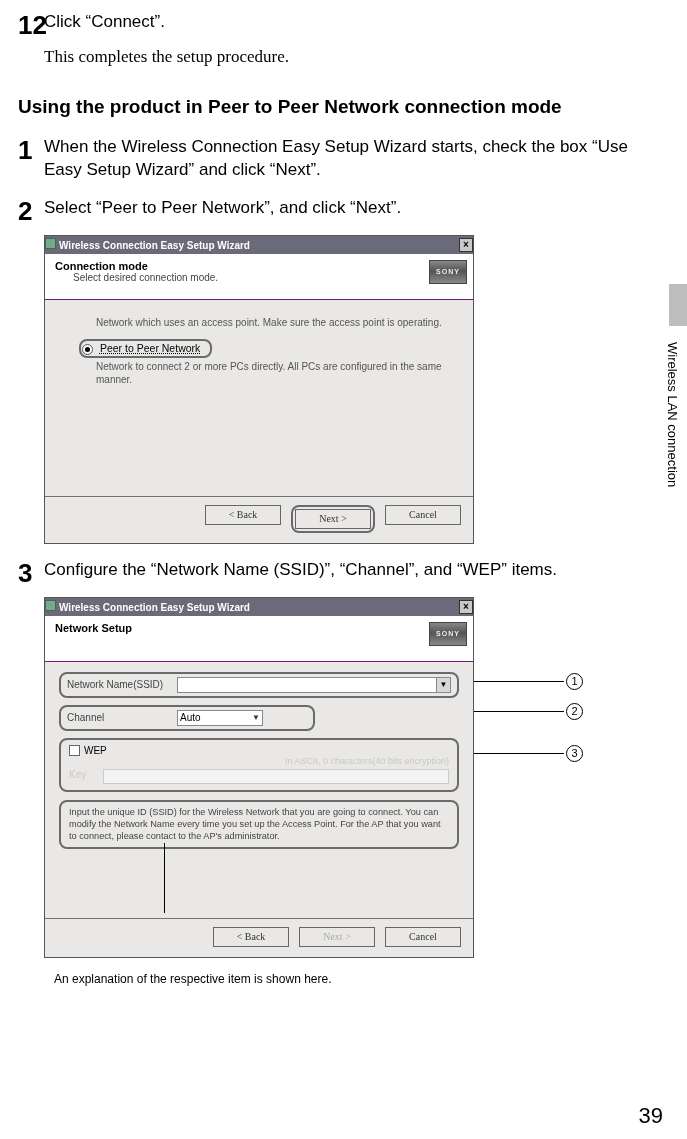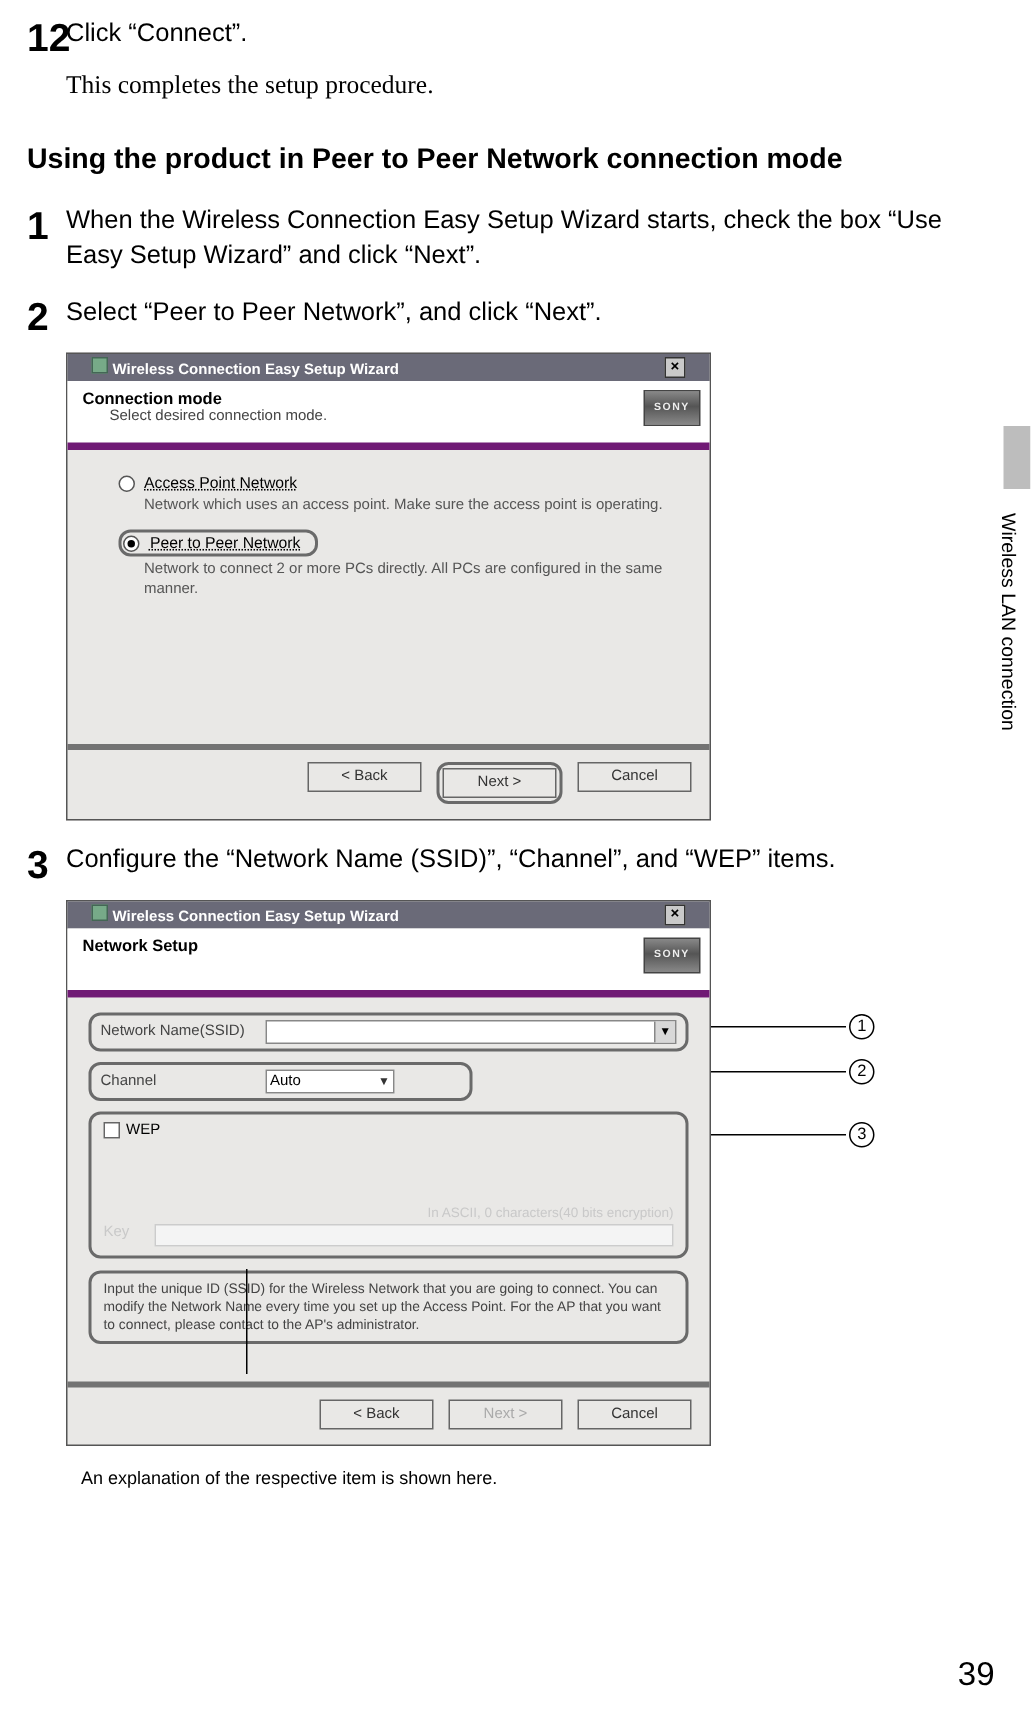--- a/index.html
+++ b/index.html
@@ -84,40 +84,40 @@
     font-size: 10.5px;
     position: relative;
   }
   .dlg.dlg2 { font-size: 10.5px; }
   .title-bar {
     background: #6a6a78;
     color: #fff;
     height: 18px;
     display: flex;
     align-items: center;
-    padding: 0 16px;
+    padding: 0 0;
     font-weight: bold;
     font-size: 10px;
     justify-content: space-between;
   }
   .title-x {
     width: 14px; height: 14px;
     background: #c9c9c9;
     border: 1px solid #333;
     font-size: 10px;
     line-height: 12px;
     text-align: center;
     font-weight: bold;
     color: #000;
   }
   .header-band {
     background: #fff;
     padding: 6px 10px 8px 10px;
     position: relative;
-    border-bottom: 5px solid #701a75;
+    border-bottom: 1px solid #701a75;
     height: 46px;
   }
   .header-band .h1 {
     font-weight: bold;
     font-size: 11px;
   }
   .header-band .h2 {
     font-size: 10px;
     margin-left: 18px;
     color: #444;
@@ -148,21 +148,22 @@
     border: 2.5px solid #6a6a6a;
     border-radius: 8px;
     padding: 1px 10px 1px 1px;
     display: inline-block;
   }
   .btn-row {
     display:flex;
     justify-content:flex-end;
     gap:10px;
     padding: 8px 12px 10px 0;
-    border-top: 4px solid #737373;
+    border-top: 1px solid #737373;
+    font-family: Liberation Serif, serif;
   }
   .wbtn {
     width: 76px; height: 20px;
     background: #e9e8e6;
     border: 1px solid #666;
     font-size: 10px;
     display:flex;align-items:center;justify-content:center;
     color:#333;
   }
   .wbtn.disabled { color:#aaa; }
@@ -197,21 +198,21 @@
   }
   .dropdown .arrow{font-size:8px;color:#333;}
   .wep-box {
     border: 2.5px solid #6a6a6a;
     border-radius: 8px;
     padding: 5px 8px 6px 8px;
     margin-bottom: 8px;
   }
   .wep-box .chk-row{display:flex;align-items:center;gap:4px;font-size:10px;}
   .chk{width:11px;height:11px;background:#fff;border:1px solid #666;}
-  .wep-hint{text-align:right;font-size:9px;color:#c9c9c9;margin-top:44px;}
+  .wep-hint{text-align:right;font-size:9px;color:#c9c9c9;}
   .key-row{display:flex;gap:8px;margin-top:3px;font-size:10px;}
   .key-row .lbl{color:#c9c9c9;min-width:26px;}
   .key-row .boxed{flex:1;height:15px;background:#f4f4f4;border:1px solid #ccc;}
   .info-box{
     border:2.5px solid #6a6a6a;border-radius:8px;
     padding:5px 8px;font-size:9.2px;color:#444;line-height:1.3;
     margin-bottom:4px;
   }
   .callouts {
     position:absolute;
@@ -277,24 +278,20 @@
       <div class="title-bar">
         <span><span class="wizard-icon"></span><span>Wireless Connection Easy Setup Wizard</span></span>
         <span class="title-x">×</span>
       </div>
       <div class="header-band">
         <div class="h1">Connection mode</div>
         <div class="h2">Select desired connection mode.</div>
         <div class="sony-logo">SONY</div>
       </div>
       <div class="body-panel">
-        <div class="radio-row" style="margin-bottom:2px;">
-          <div class="radio"></div>
-          <div style="text-decoration:underline dotted;">Access Point Network</div>
-        </div>
         <div class="opt-desc">Network which uses an access point. Make sure the access point is operating.</div>
 
         <div style="margin-bottom:2px;">
           <span class="highlight-box">
             <span class="radio sel" style="display:inline-block;vertical-align:middle;"></span>
             <span style="text-decoration:underline dotted;margin-left:4px;">Peer to Peer Network</span>
           </span>
         </div>
         <div class="opt-desc">Network to connect 2 or more PCs directly. All PCs are configured in the same manner.</div>
       </div>

